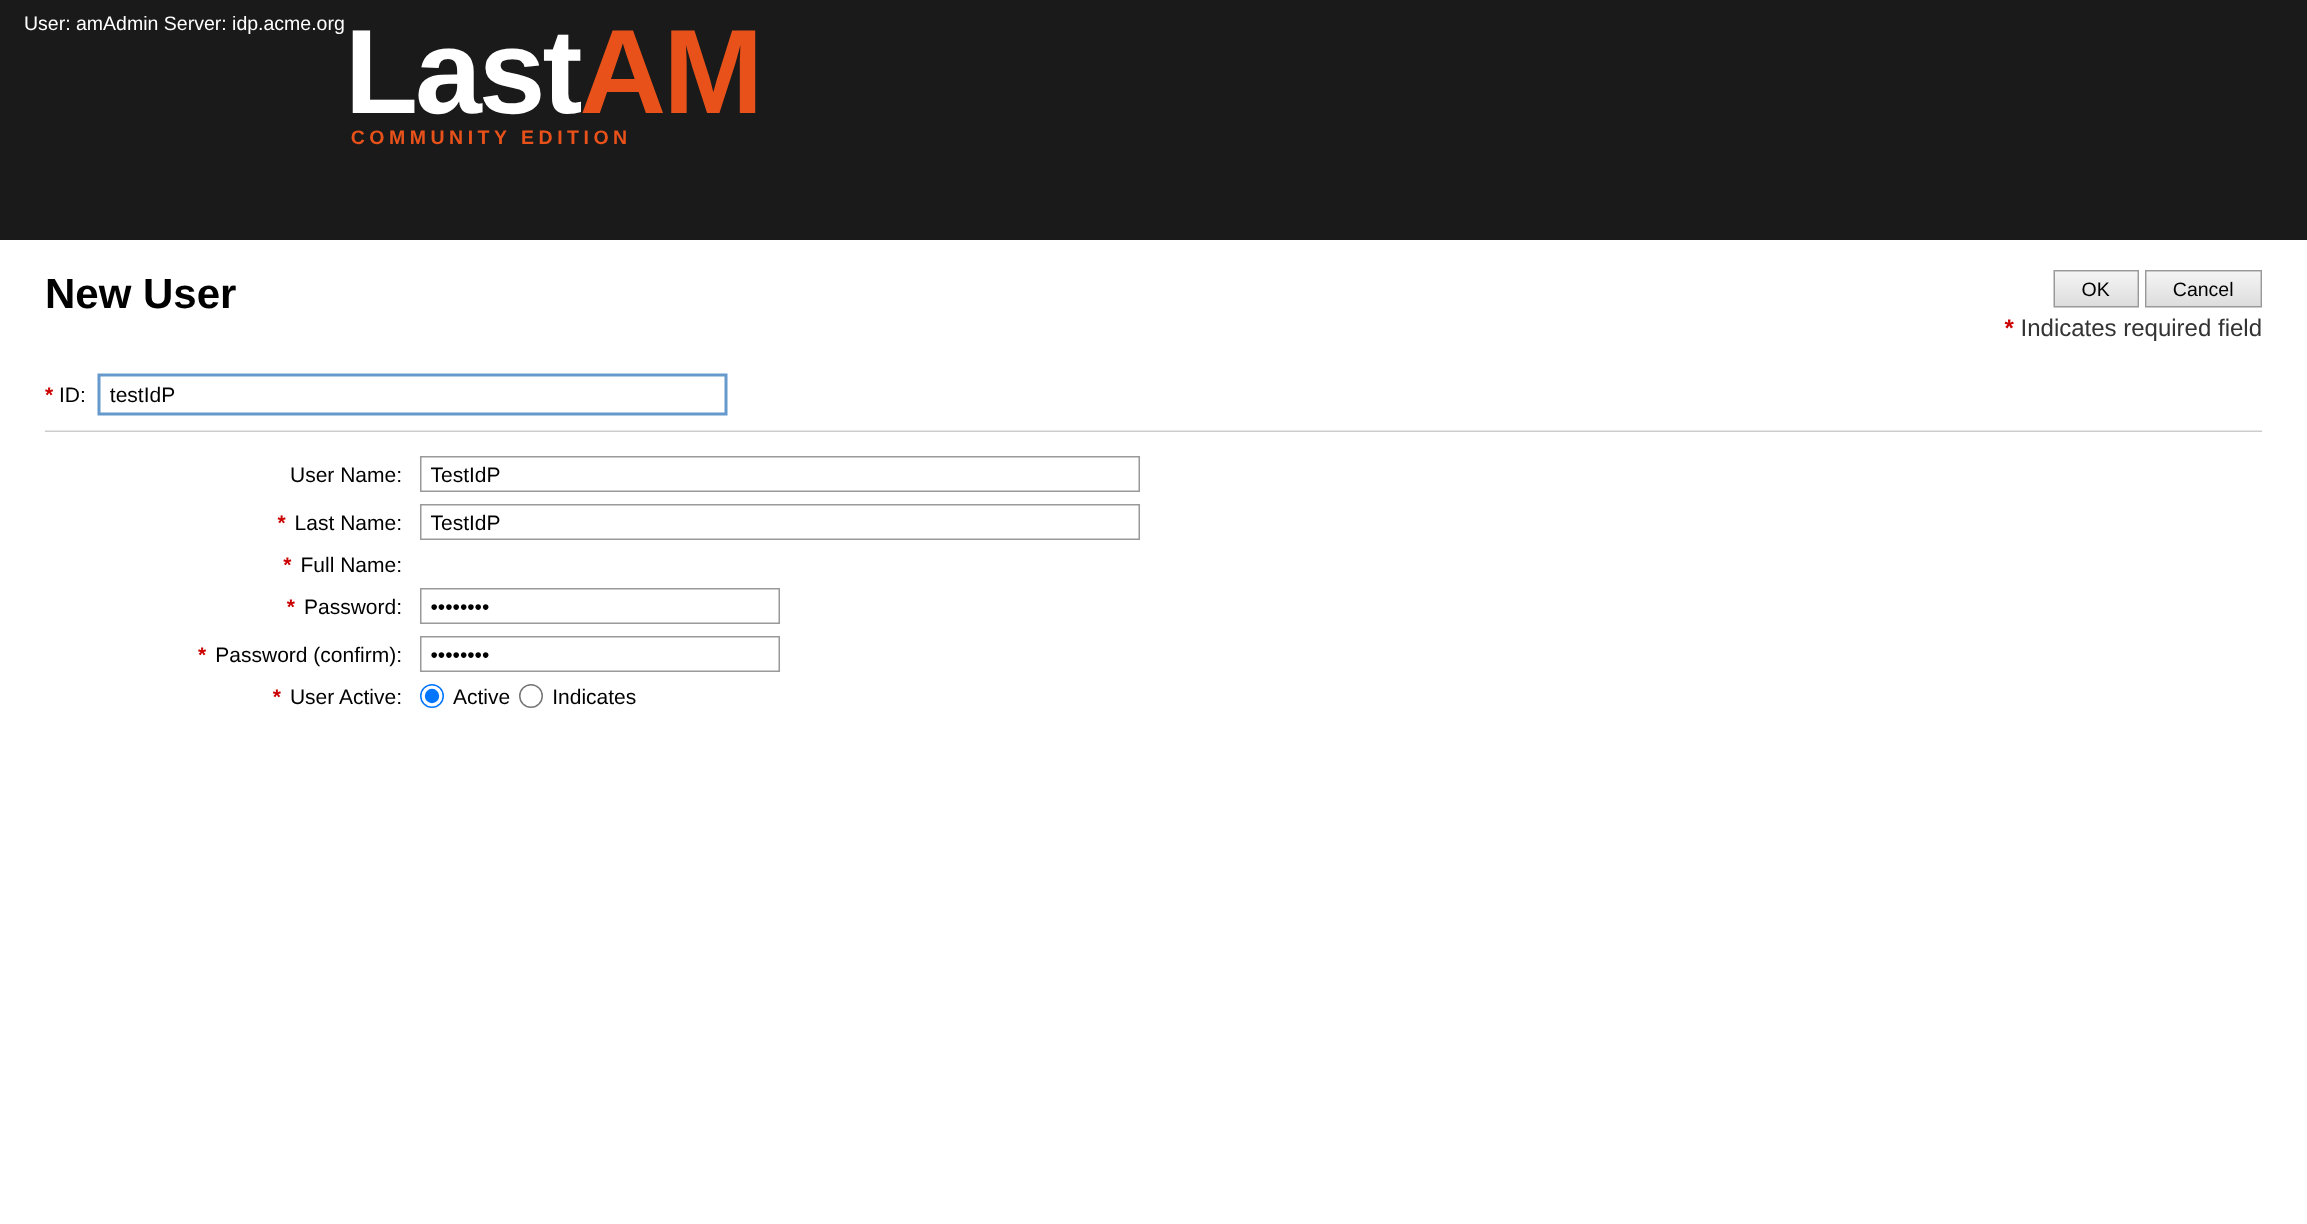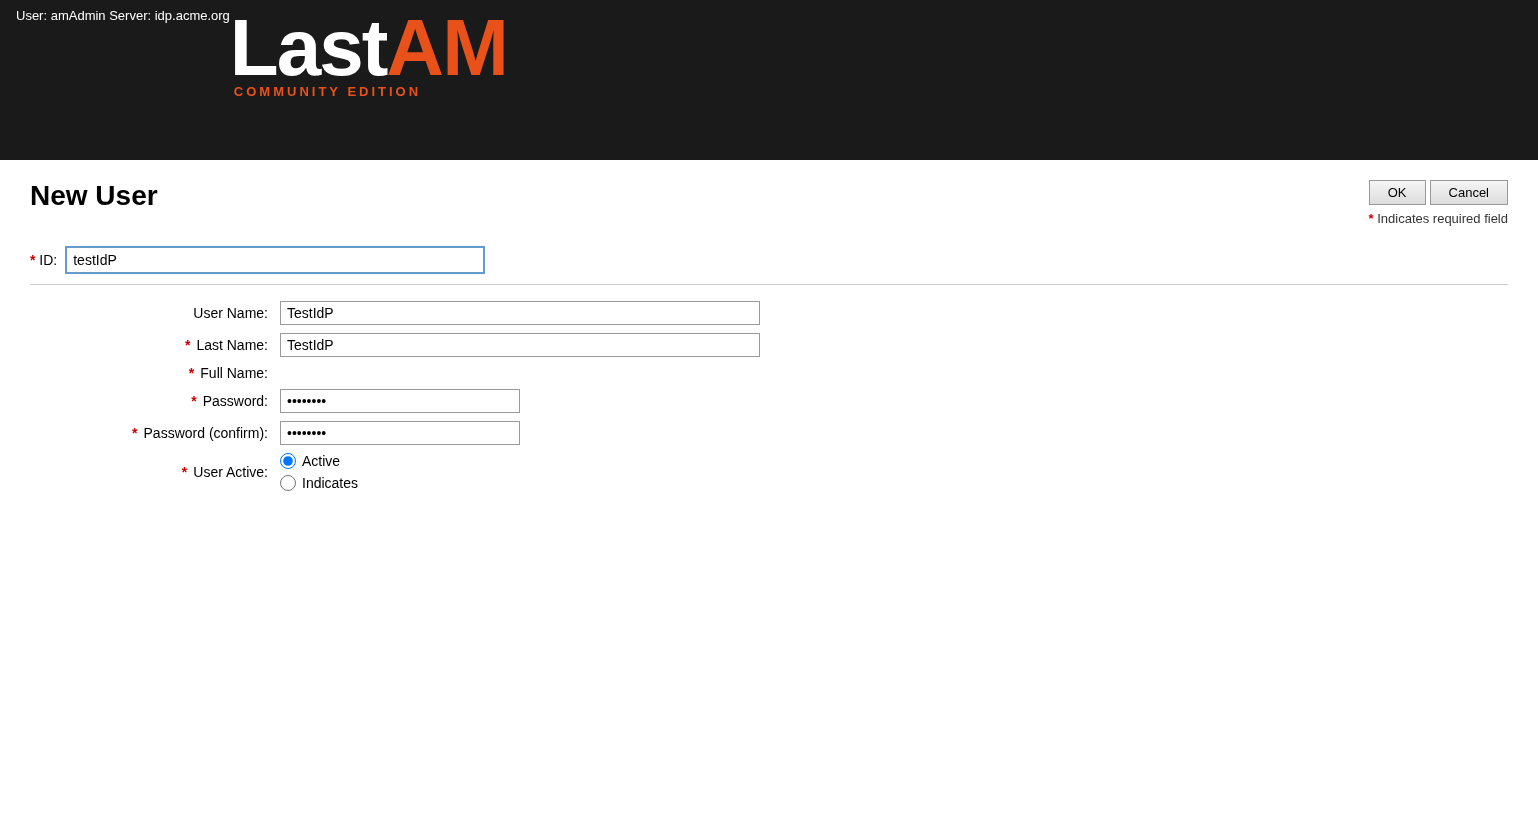--- a/index.html
+++ b/index.html
@@ -93,21 +93,21 @@
     .action-button {
       padding: 4px 18px;
       font-size: 13px;
       border: 1px solid #999;
       background: linear-gradient(to bottom, #f5f5f5, #ddd);
       cursor: pointer;
       color: #000;
     }
 
     #required-field-note {
-      font-size: 13px;
+      font-size: 16px;
       color: #333;
     }
 
     .required-star {
       color: #cc0000;
       font-weight: bold;
     }
 
     
     .form-separator {
@@ -174,21 +174,20 @@
     .field-input-short {
       width: 240px;
       padding: 3px 6px;
       font-size: 14px;
       border: 1px solid #999;
     }
 
     
     .radio-group {
       display: flex;
-      flex-direction: column;
       gap: 6px;
     }
 
     .radio-option {
       display: flex;
       align-items: center;
       gap: 6px;
       font-size: 14px;
     }
 

